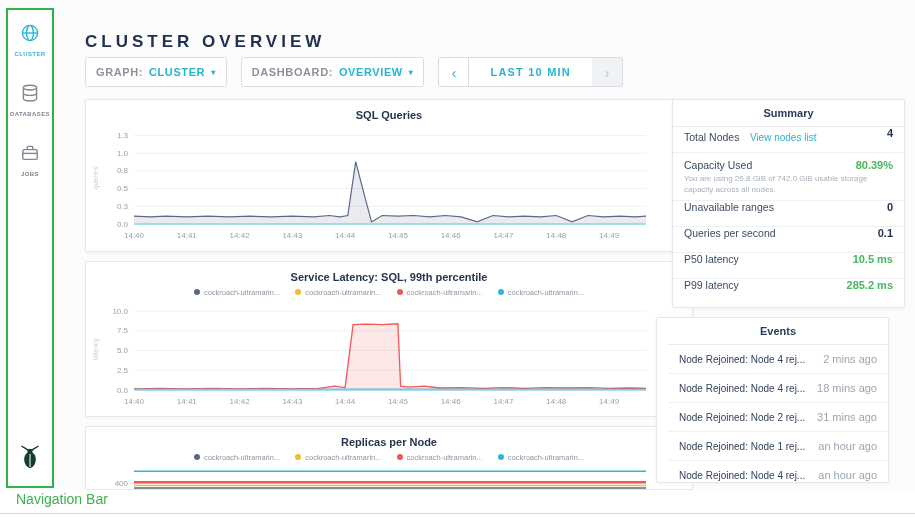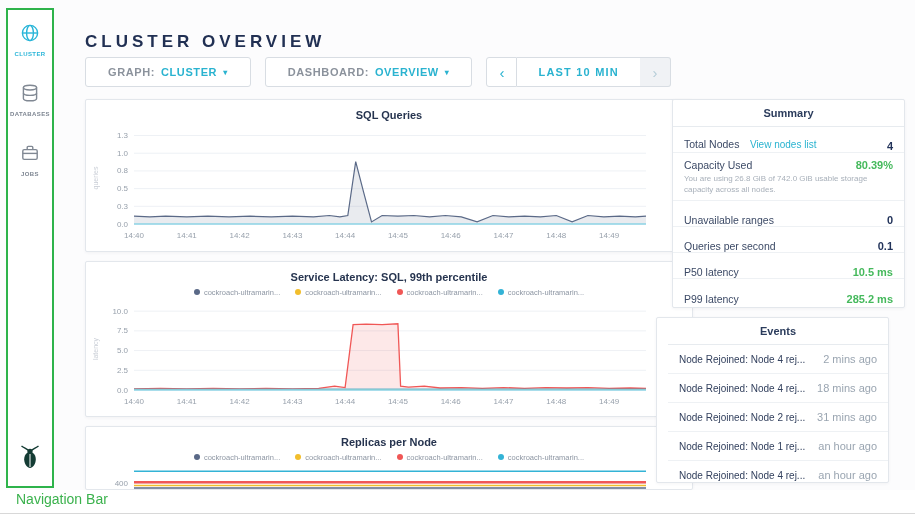--- a/index.html
+++ b/index.html
@@ -14,21 +14,21 @@
   .side-item .lbl { font-size:6px; font-weight:bold; letter-spacing:.4px; color:#7d8591; }
   .side-item.active .lbl { color:#29b5d8; }
   .si-1 { margin-top:13px; } .si-2 { margin-top:26px; } .si-3 { margin-top:26px; }
   .side-logo { margin-top:auto; margin-bottom:12px; cursor:pointer; }
 
   
   .page-title { position:absolute; left:85px; top:20px; font-size:17px; font-weight:700;
                 letter-spacing:4px; color:#213053;margin-top:12px; }
   .controls { position:absolute; left:85px; top:57px; display:flex; gap:14px; }
   .dropdown { height:30px; border:1px solid #d8dde3; border-radius:3px; background:#fff;
-              display:inline-flex; align-items:center; padding:0 22px; gap:6px;
+              display:inline-flex; align-items:center; padding:0 10px; gap:6px;
               font-size:11px; font-weight:700; letter-spacing:.6px; cursor:pointer; }
   .dd-label { color:#8b929c; }
   .dd-value { color:#2ab3d0; }
   .dd-caret { color:#2ab3d0; font-size:8px; }
   .timerange { display:flex; }
   .tr-btn { width:31px; height:30px; border:1px solid #d8dde3; background:#fff;
             display:flex; align-items:center; justify-content:center; color:#2ab3d0;
             font-size:15px; cursor:pointer; }
   .tr-prev { border-radius:3px 0 0 3px; }
   .tr-label { height:30px; border-top:1px solid #d8dde3; border-bottom:1px solid #d8dde3;
@@ -51,21 +51,21 @@
   svg.chart-svg { display:block; width:574px; margin-top:5px; }
   svg text { font-family:"Liberation Sans", sans-serif; }
   .tick-label { font-size:8px; fill:#98a1ac; }
   .axis-unit { font-size:7px; fill:#c9ced6; }
 
   
   #summary-card { left:672px; top:99px; width:233px; height:209px; }
   #events-card  { left:656px; top:317px; width:233px; height:166px; overflow:hidden;padding-left:11px; }
   .panel-header { height:27px; display:flex; align-items:center; justify-content:center;
                   font-size:11px; font-weight:700; color:#2b3c5c; border-bottom:1px solid #e7ebef; }
-  .sum-row { display:flex; align-items:flex-end; justify-content:space-between;
+  .sum-row { display:flex; align-items:flex-start; justify-content:space-between;
              padding:0 11px; border-bottom:1px solid #eef1f4; height:26px; }
   .sum-row.tall { height:48px; display:block; padding-top:6px; }
   .sum-row .top { display:flex; align-items:center; justify-content:space-between; }
   .sum-label { font-size:10.5px; color:#3c4a66; }
   .sum-link { font-size:10px; color:#2ab3d0; margin-left:6px; cursor:pointer; }
   .sum-val { font-size:11px; font-weight:700; color:#22335a; }
   .sum-val.green { color:#45b95c; }
   .sum-sub { font-size:8px; color:#a8b0ba; line-height:1.35; margin-top:3px; }
   .sum-row:last-child { border-bottom:none; }
   .event-row { display:flex; align-items:center; justify-content:space-between;

